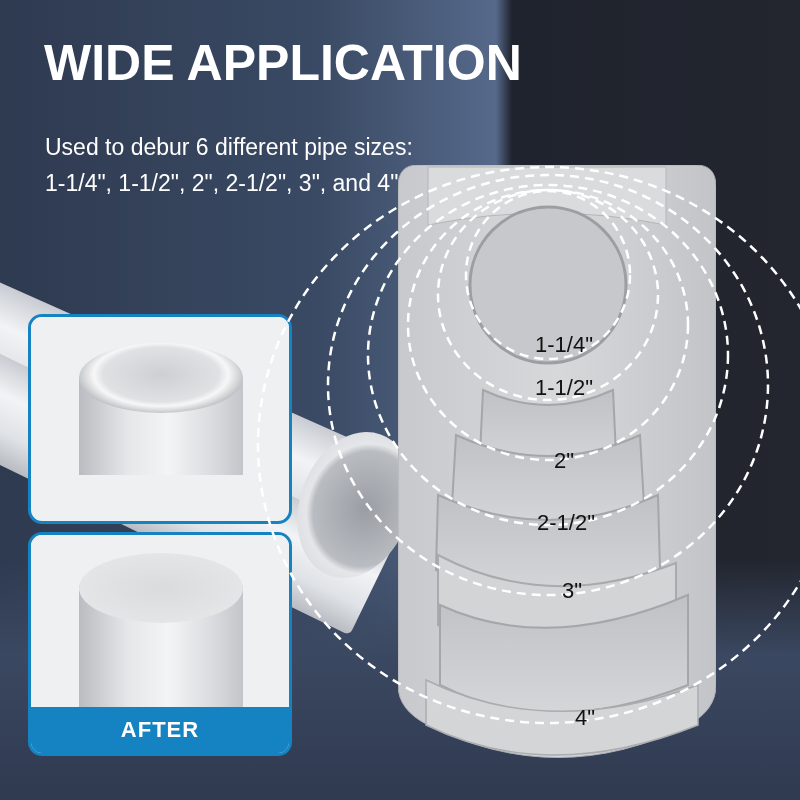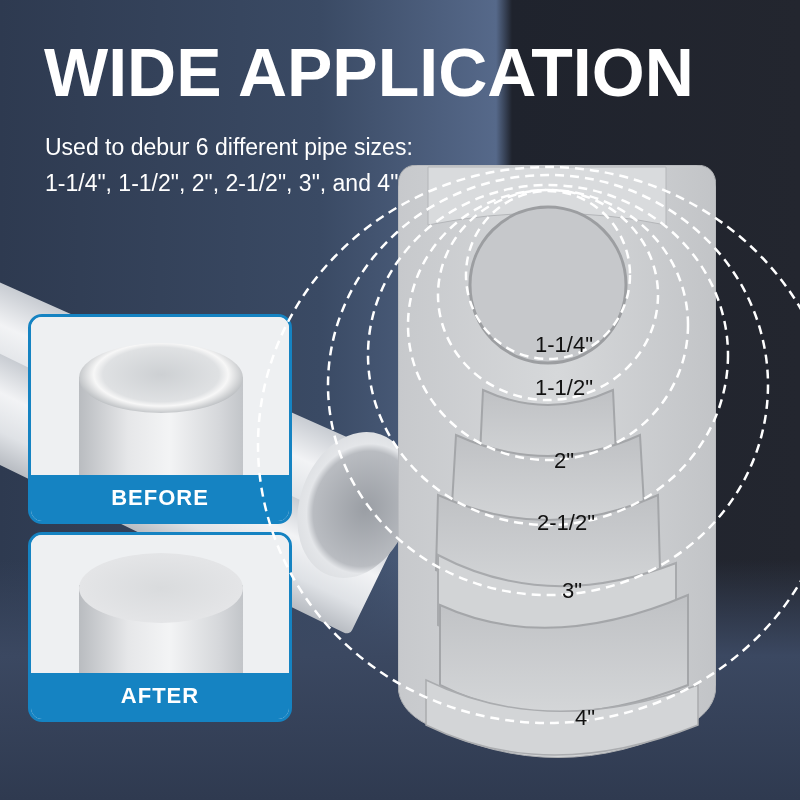--- a/index.html
+++ b/index.html
@@ -6,29 +6,29 @@
   body { width: 800px; height: 800px; overflow: hidden; position: relative;
          font-family: "Liberation Sans", sans-serif; }
   .bg { position: absolute; inset: 0;
         background: linear-gradient(90deg, #2e3a50 0%, #3a4a64 40%, #56698a 62%, #1f232d 64%, #23262f 100%); }
   .bg-lower { position: absolute; left: 0; right: 0; top: 560px; bottom: 0;
         background: linear-gradient(180deg, rgba(50,62,84,0) 0%, #3b4861 40%, #2f3a50 100%); }
   .pipe { position: absolute; background: linear-gradient(180deg,#c8ccd2 0%,#f2f3f5 35%,#dfe2e6 70%,#b8bcc2 100%);
           transform-origin: left center; border-radius: 6px; }
   .pipe-mouth { position:absolute; border-radius:50%; background: radial-gradient(ellipse at 60% 50%, #9a9ea4 0%, #b9bcc1 55%, #e4e6e9 62%, #cfd2d6 100%); }
   .title { position: absolute; left: 44px; top: 38px; margin: 0; color: #ffffff;
-           font-size: 68px; font-weight: bold; letter-spacing: 0px; line-height: 1; }
+           font-size: 50px; font-weight: bold; letter-spacing: 0px; line-height: 1; }
   .sub { position: absolute; left: 45px; color: #ffffff; font-size: 23px; }
   .sub1 { top: 134px; }
   .sub2 { top: 170px; }
 
   .card { position: absolute; left: 28px; width: 264px; border-radius: 14px; overflow: hidden;
           border: 3px solid #1583c2; background: #eef0f2; box-sizing: border-box; }
   .card-before { top: 314px; height: 210px; }
-  .card-after  { top: 532px; height: 190px; }
+  .card-after  { top: 532px; height: 224px; }
   .card-img { position: absolute; left: 0; right: 0; top: 0; bottom: 46px; background: #eef0f2; }
   .card-label { position: absolute; left: 0; right: 0; bottom: 0; height: 46px; background: #1583c2;
                 color: #ffffff; font-weight: bold; font-size: 22px; letter-spacing: 1px;
                 display: flex; align-items: center; justify-content: center; }
   .cyl { position: absolute; left: 48px; width: 164px; background: linear-gradient(90deg,#b9bcc0 0%,#e6e7e9 30%,#f3f4f5 55%,#d6d8db 85%,#c2c5c9 100%); }
   .cyl-top { position: absolute; left: 48px; width: 164px; height: 70px; border-radius: 50%; }
 
   .tool { position: absolute; left: 398px; top: 165px; width: 318px; height: 600px; }
   .dashes { position: absolute; inset: 0; pointer-events: none; }
   .size-label { position: absolute; color: #111111; font-size: 22px; transform: translateX(-50%); white-space: nowrap; }
@@ -47,21 +47,20 @@
 
 <h1 class="title">WIDE APPLICATION</h1>
 <div class="sub sub1">Used to debur 6 different pipe sizes:</div>
 <div class="sub sub2">1-1/4", 1-1/2", 2", 2-1/2", 3", and 4"</div>
 
 <div class="card card-before">
   <div class="card-img">
     <div class="cyl" style="top:60px; bottom:0;"></div>
     <div class="cyl-top" style="top:26px; background: radial-gradient(ellipse at 50% 45%, #cdd0d3 0%, #dfe1e3 50%, #f7f7f7 58%, #bfc2c5 72%, #e9eaeb 80%, rgba(0,0,0,0) 82%);"></div>
   </div>
-  <div class="card-label">BEFORE</div>
 </div>
 
 <div class="card card-after">
   <div class="card-img">
     <div class="cyl" style="top:50px; bottom:0;"></div>
     <div class="cyl-top" style="top:18px; background: radial-gradient(ellipse at 50% 50%, #d9dbdd 0%, #e4e5e7 70%, #f8f8f8 76%, #d2d4d7 82%, rgba(0,0,0,0) 84%);"></div>
   </div>
   <div class="card-label">AFTER</div>
 </div>
 

